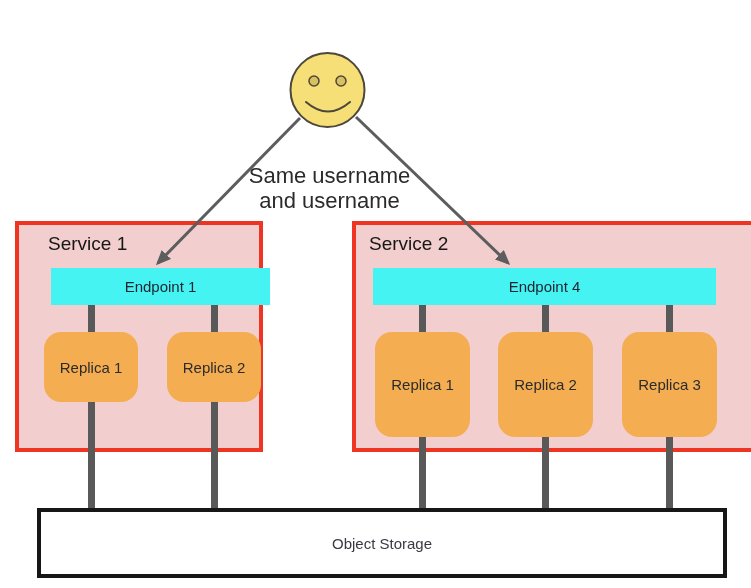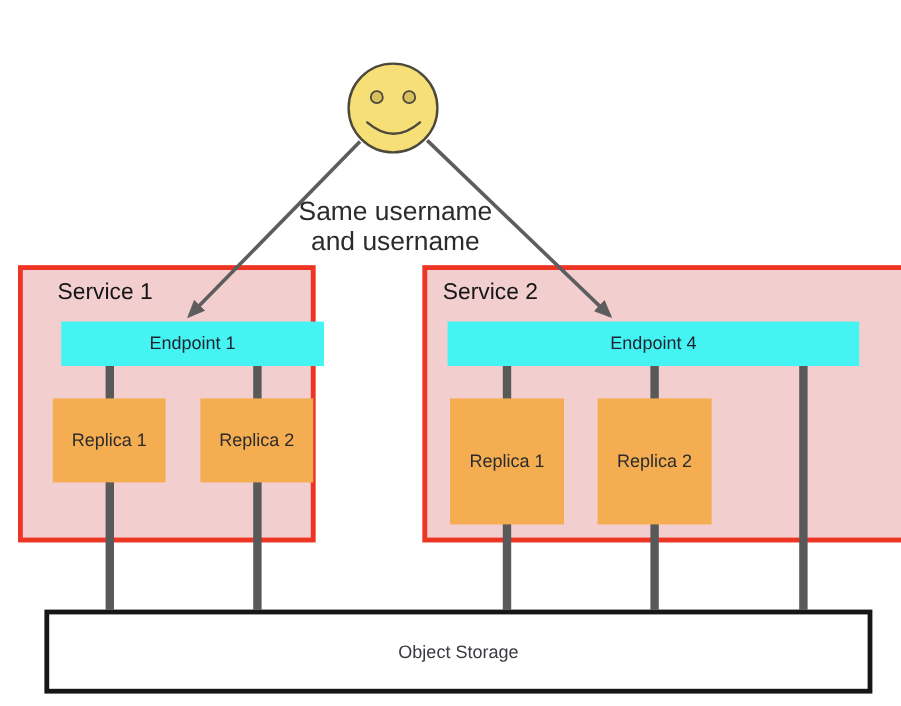--- a/index.html
+++ b/index.html
@@ -71,20 +71,21 @@
   .replica {
     position: absolute;
     top: 107px;
     background: var(--replica-fill, #f5ad52);
     display: flex;
     align-items: center;
     justify-content: center;
     font-size: 15px;
     color: #2b2b2b;
     z-index: 3;
+    border-radius: 17px;
   }
   .service-1 .replica { width: 94px; height: 70px; }
   .service-2 .replica { width: 95px; height: 105px; }
   .s1-r1 { left: 25px; }
   .s1-r2 { left: 148px; }
   .s2-r1 { left: 19px; }
   .s2-r2 { left: 142px; }
   .s2-r3 { left: 266px; }
   .connector {
     position: absolute;
@@ -156,19 +157,20 @@
     <div class="endpoint">Endpoint 1</div>
     <div class="replica s1-r1">Replica 1</div>
     <div class="replica s1-r2">Replica 2</div>
   </div>
 
   <div class="service service-2">
     <div class="service-title">Service 2</div>
     <div class="endpoint">Endpoint 4</div>
     <div class="replica s2-r1">Replica 1</div>
     <div class="replica s2-r2">Replica 2</div>
+    <div class="replica s2-r3">Replica 3</div>
   </div>
 
   <div class="storage">
     <span>Object Storage</span>
   </div>
 
 </div>
 
 </body></html>

